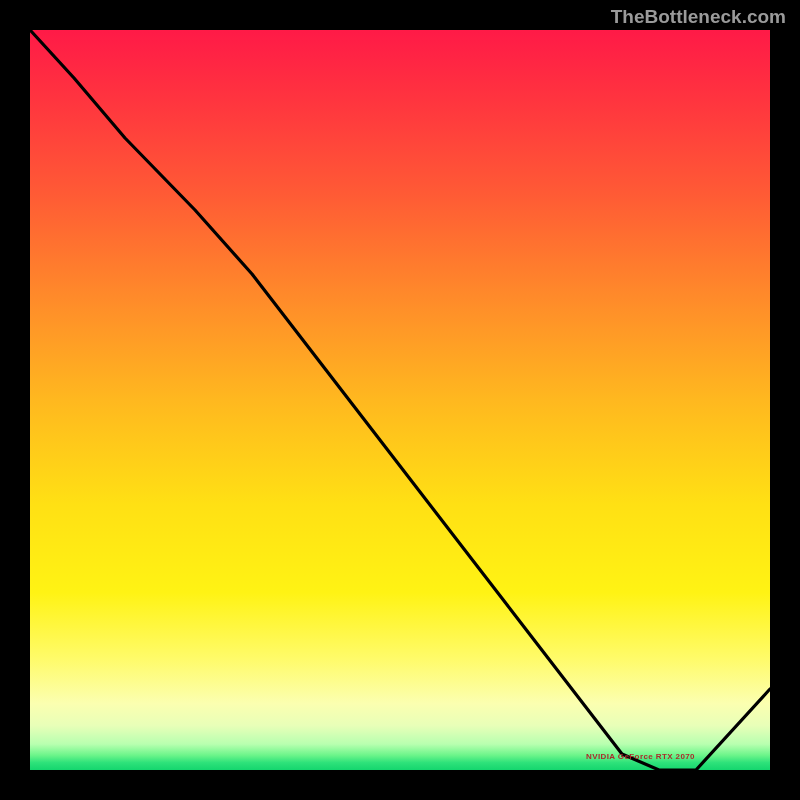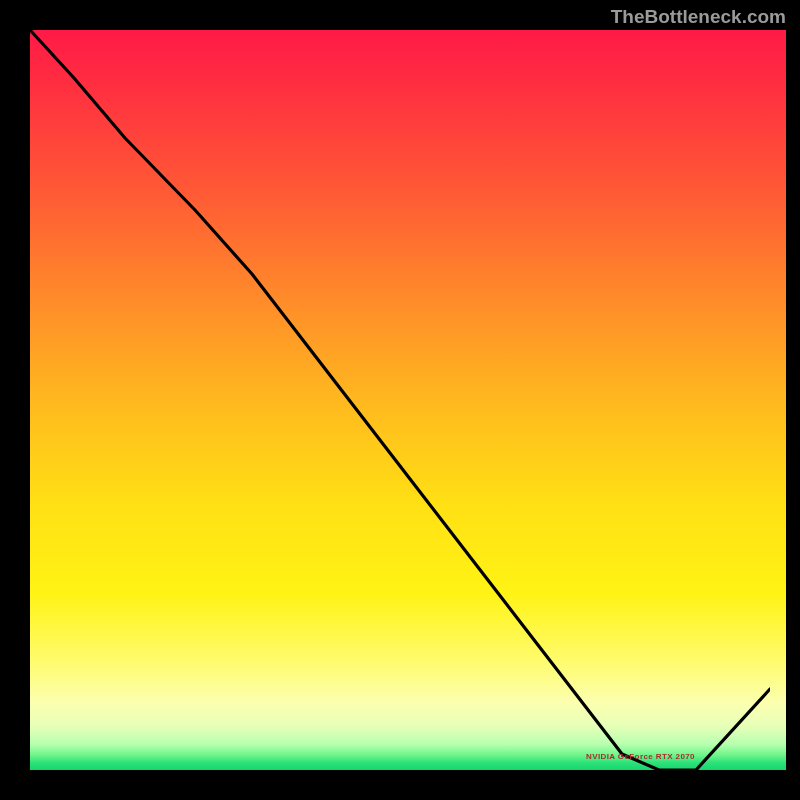--- a/index.html
+++ b/index.html
@@ -33,21 +33,20 @@
       #ffe014 64%,
       #fff314 76%,
       #fffb6a 85%,
       #fbffb0 91%,
       #e8ffb8 94%,
       #b8ffb0 96.5%,
       #6cf58a 98%,
       #2ee27a 99%,
       #14d66e 100%
     );
-    padding-left: 16px;
   }
   svg.curve {
     position: absolute;
     left: 0;
     top: 0;
     width: 740px;
     height: 740px;
   }
   .annotation {
     position: absolute;

